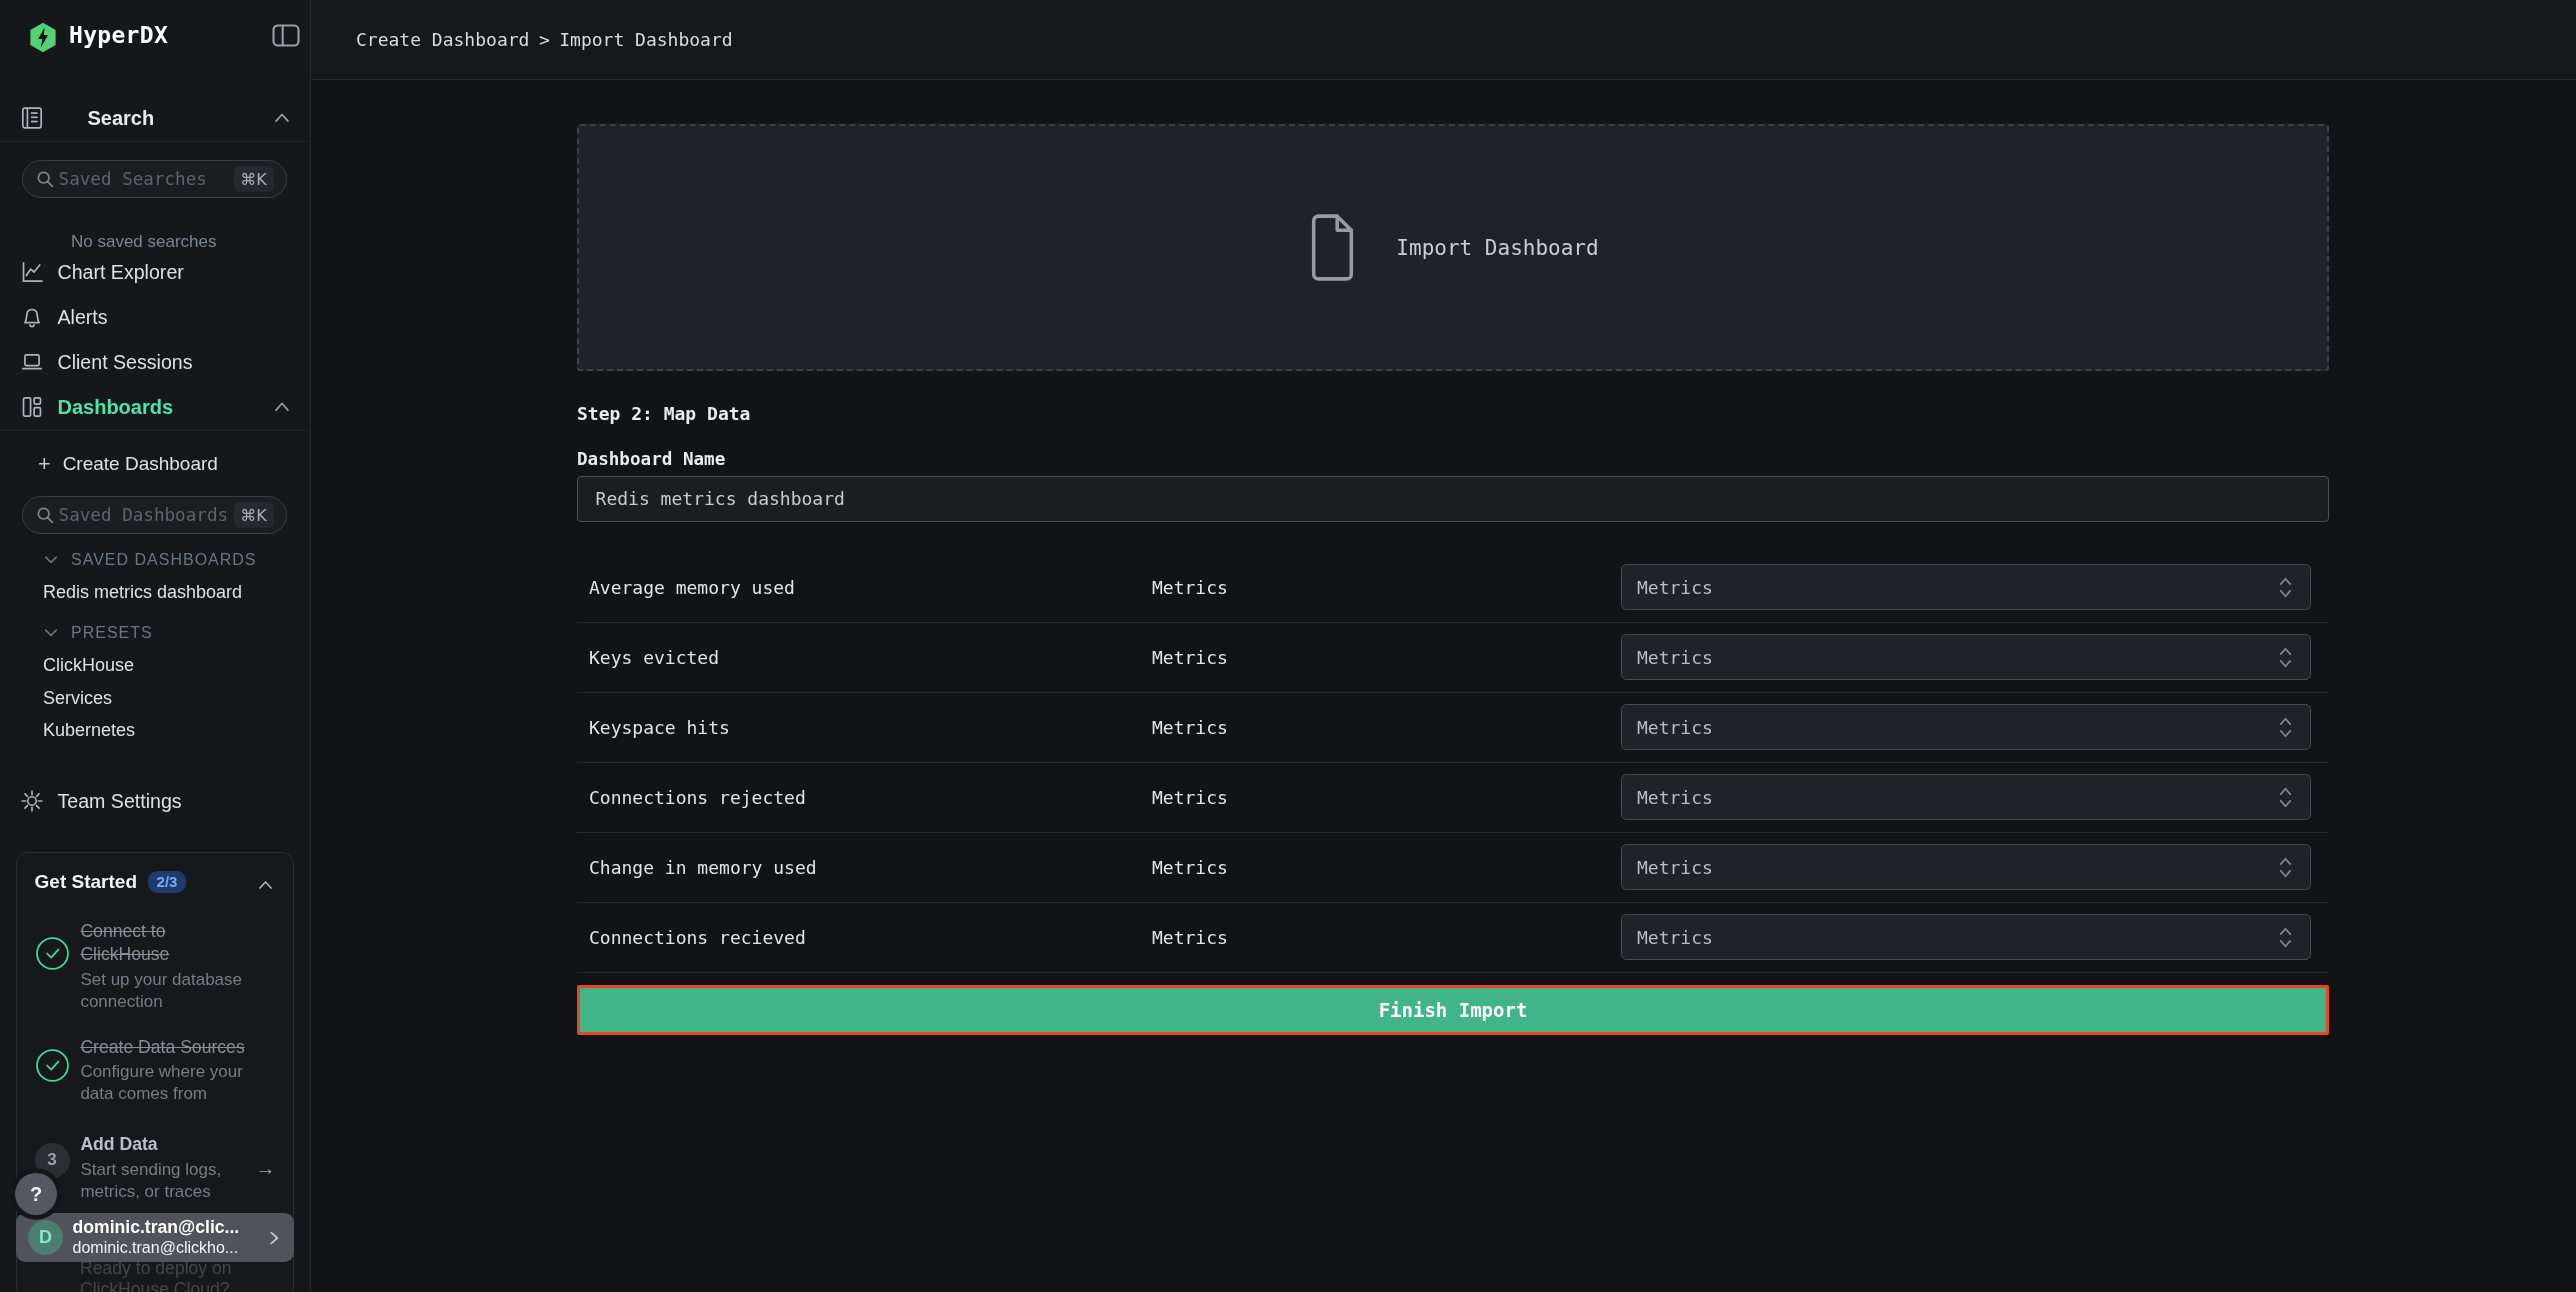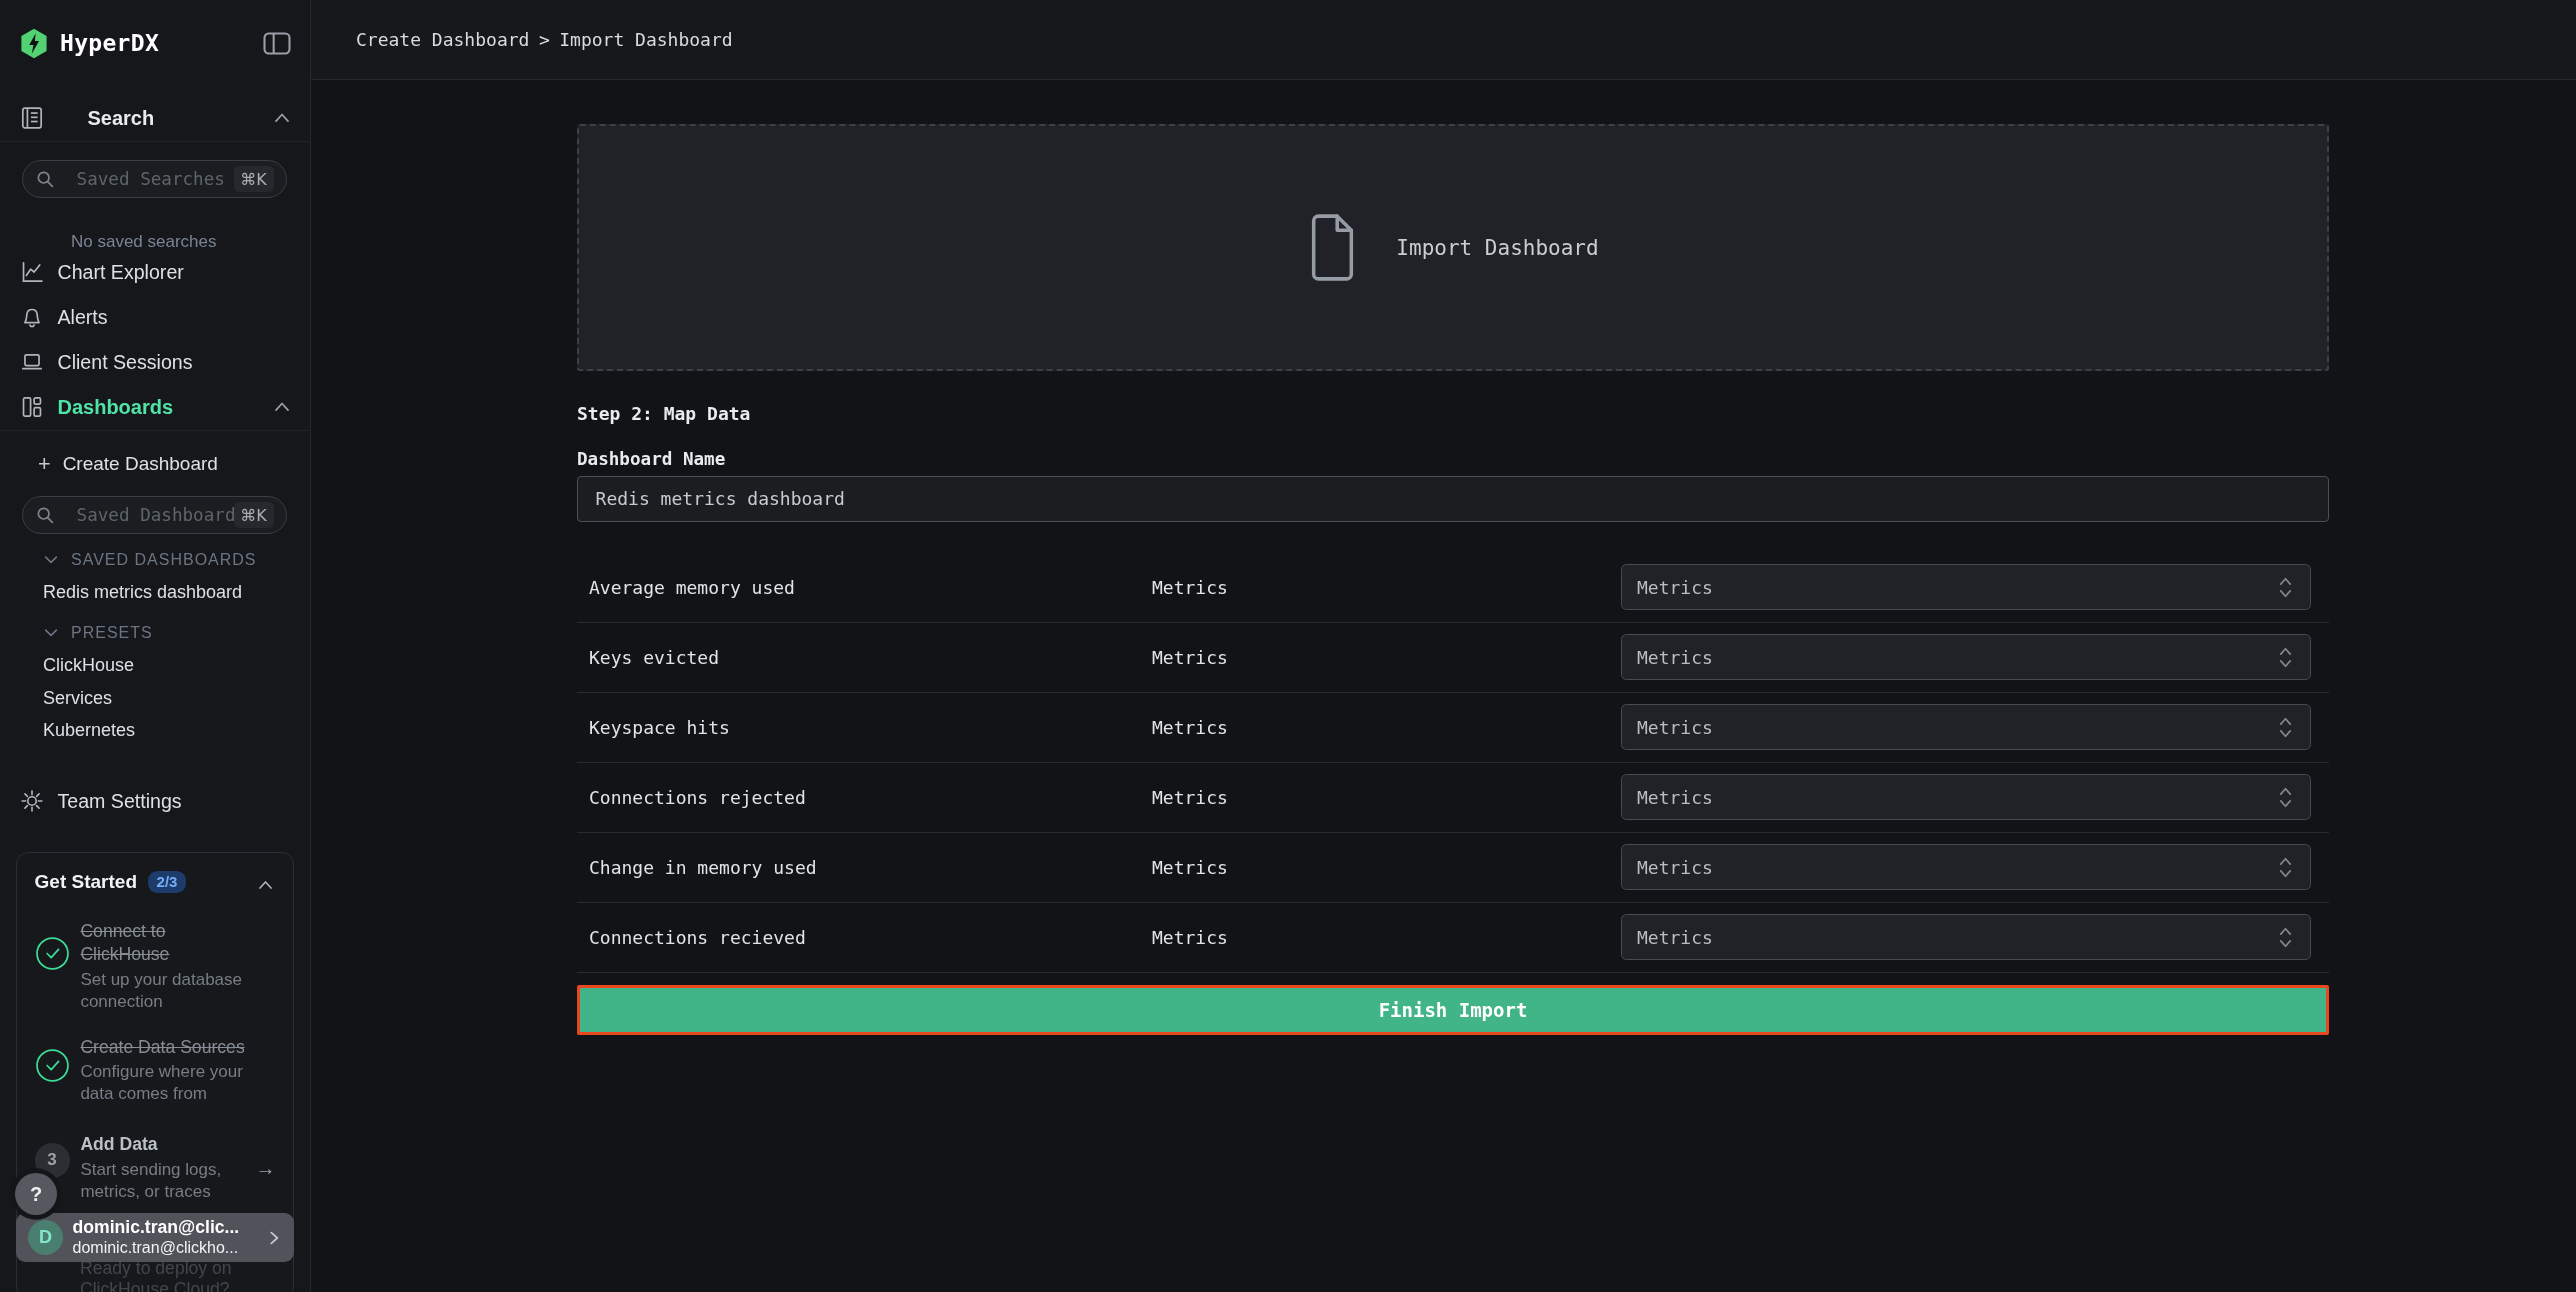--- a/index.html
+++ b/index.html
@@ -10,21 +10,21 @@
     font-family:"Liberation Sans", sans-serif;
     -webkit-font-smoothing:antialiased;
   }
   .mono { font-family:"DejaVu Sans Mono", monospace; }
 
   
   .sidebar {
     position:absolute; left:0; top:0; width:311px; height:1293px;
     background:#15171a; border-right:0.7px solid #26282c;
   }
-  .logo-row { position:absolute; top:21.6px; left:20px; width:272px; height:43px; display:flex; align-items:center; }
+  .logo-row { position:absolute; top:21.6px; left:29px; width:272px; height:43px; display:flex; align-items:flex-start; }
   .logo-hex { width:28px; height:31px; flex:0 0 auto; }
   .logo-title { font-family:"DejaVu Sans Mono", monospace; font-weight:bold; font-size:23px; color:#ffffff; margin-left:12px; letter-spacing:0.3px; }
   .collapse-btn { margin-left:auto; width:30px; height:27px; color:#9aa0a7; cursor:pointer; }
 
   .side-row { position:absolute; left:20px; width:272px; height:38px; display:flex; align-items:center; }
   .side-ic { width:24px; height:24px; color:#aeb5bd; flex:0 0 auto; }
   .side-label { margin-left:13.5px; font-size:20px; font-weight:600; color:#e8eaed; }
   .side-label.item { font-weight:400; font-size:19.6px; color:#dde0e4; }
   .side-chev { margin-left:auto; width:20px; height:17.6px; color:#9aa0a7; }
   .side-row.active .side-label { color:#50e3a8; font-weight:700; }
@@ -32,21 +32,21 @@
   .divider { position:absolute; left:0; width:311px; height:0.7px; background:#202227; }
 
   .pill {
     position:absolute; left:21.6px; width:265px; height:38px; border-radius:19px;
     background:#1b1d21; border:1.4px solid #3a3d43;
     display:flex; align-items:center; padding:0 12px;
   }
   .pill .mag { width:20px; height:20px; color:#7d848c; flex:0 0 auto; }
   .pill input {
     flex:1; min-width:0; background:transparent; border:none; outline:none;
-    font-family:"DejaVu Sans Mono", monospace; font-size:17.6px; color:#fef9c3; margin-left:22px;
+    font-family:"DejaVu Sans Mono", monospace; font-size:17.6px; color:#fef9c3; margin-left:4px;
   }
   .pill input::placeholder { color:#5d646d; }
   .kbd {
     flex:0 0 auto; background:#26282d; color:#a9afb6; border-radius:5.4px;
     font-size:16px; padding:3.4px 6.8px; font-family:"DejaVu Sans", "DejaVu Sans Mono", sans-serif;
   }
   .muted-note { position:absolute; left:47px; font-size:17px; color:#7b8495; }
 
   .section-head { position:absolute; left:43px; display:flex; align-items:center; color:#6b7584; }
   .section-head .sc { width:16px; height:13.5px; }

